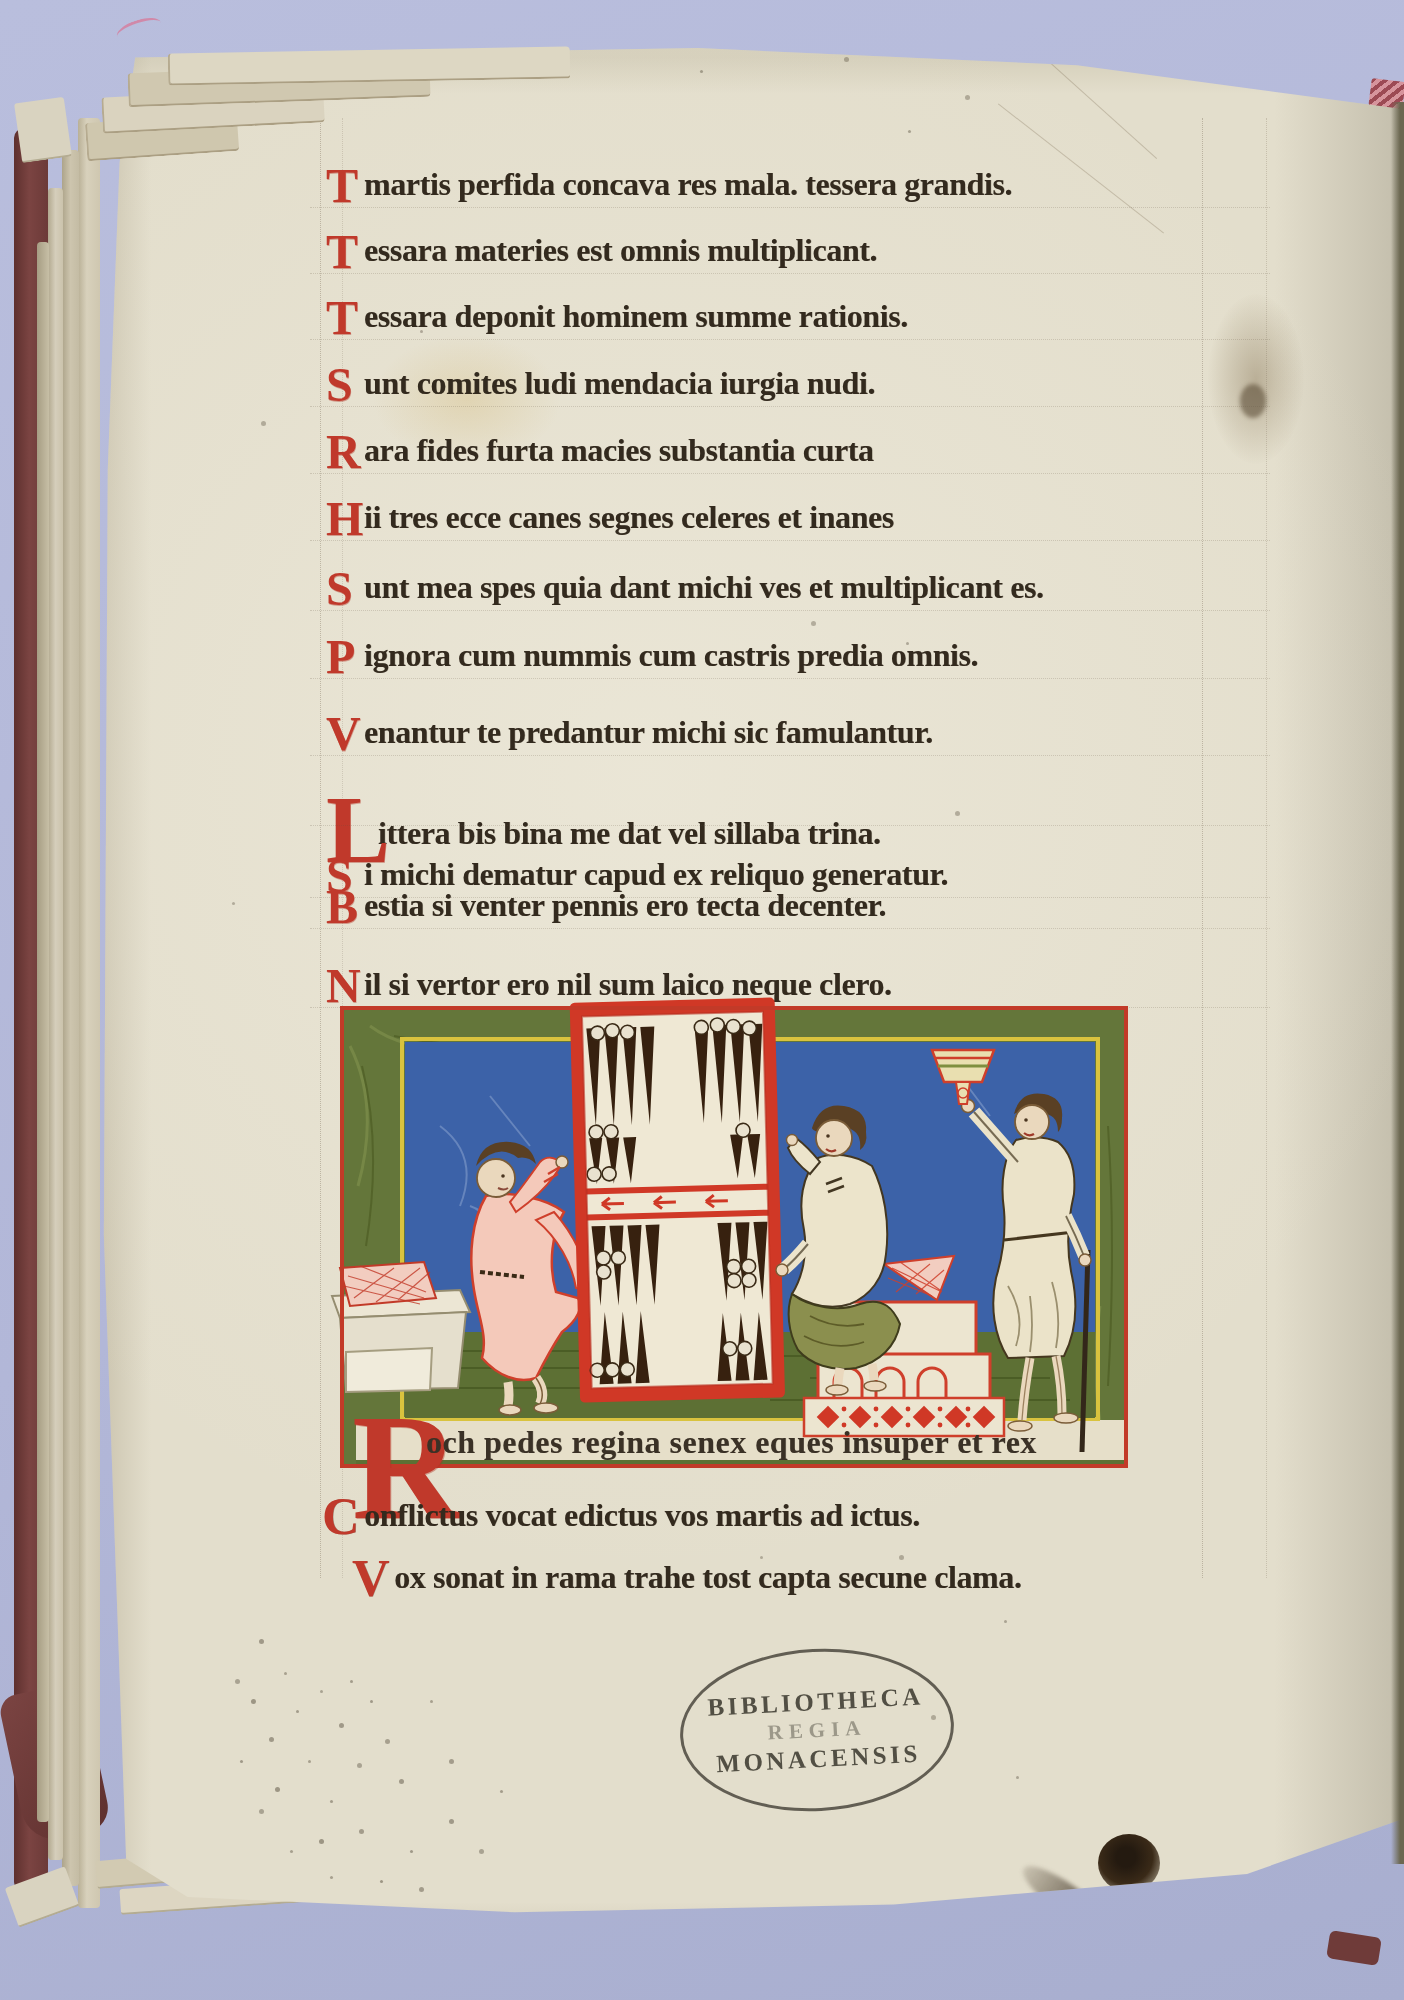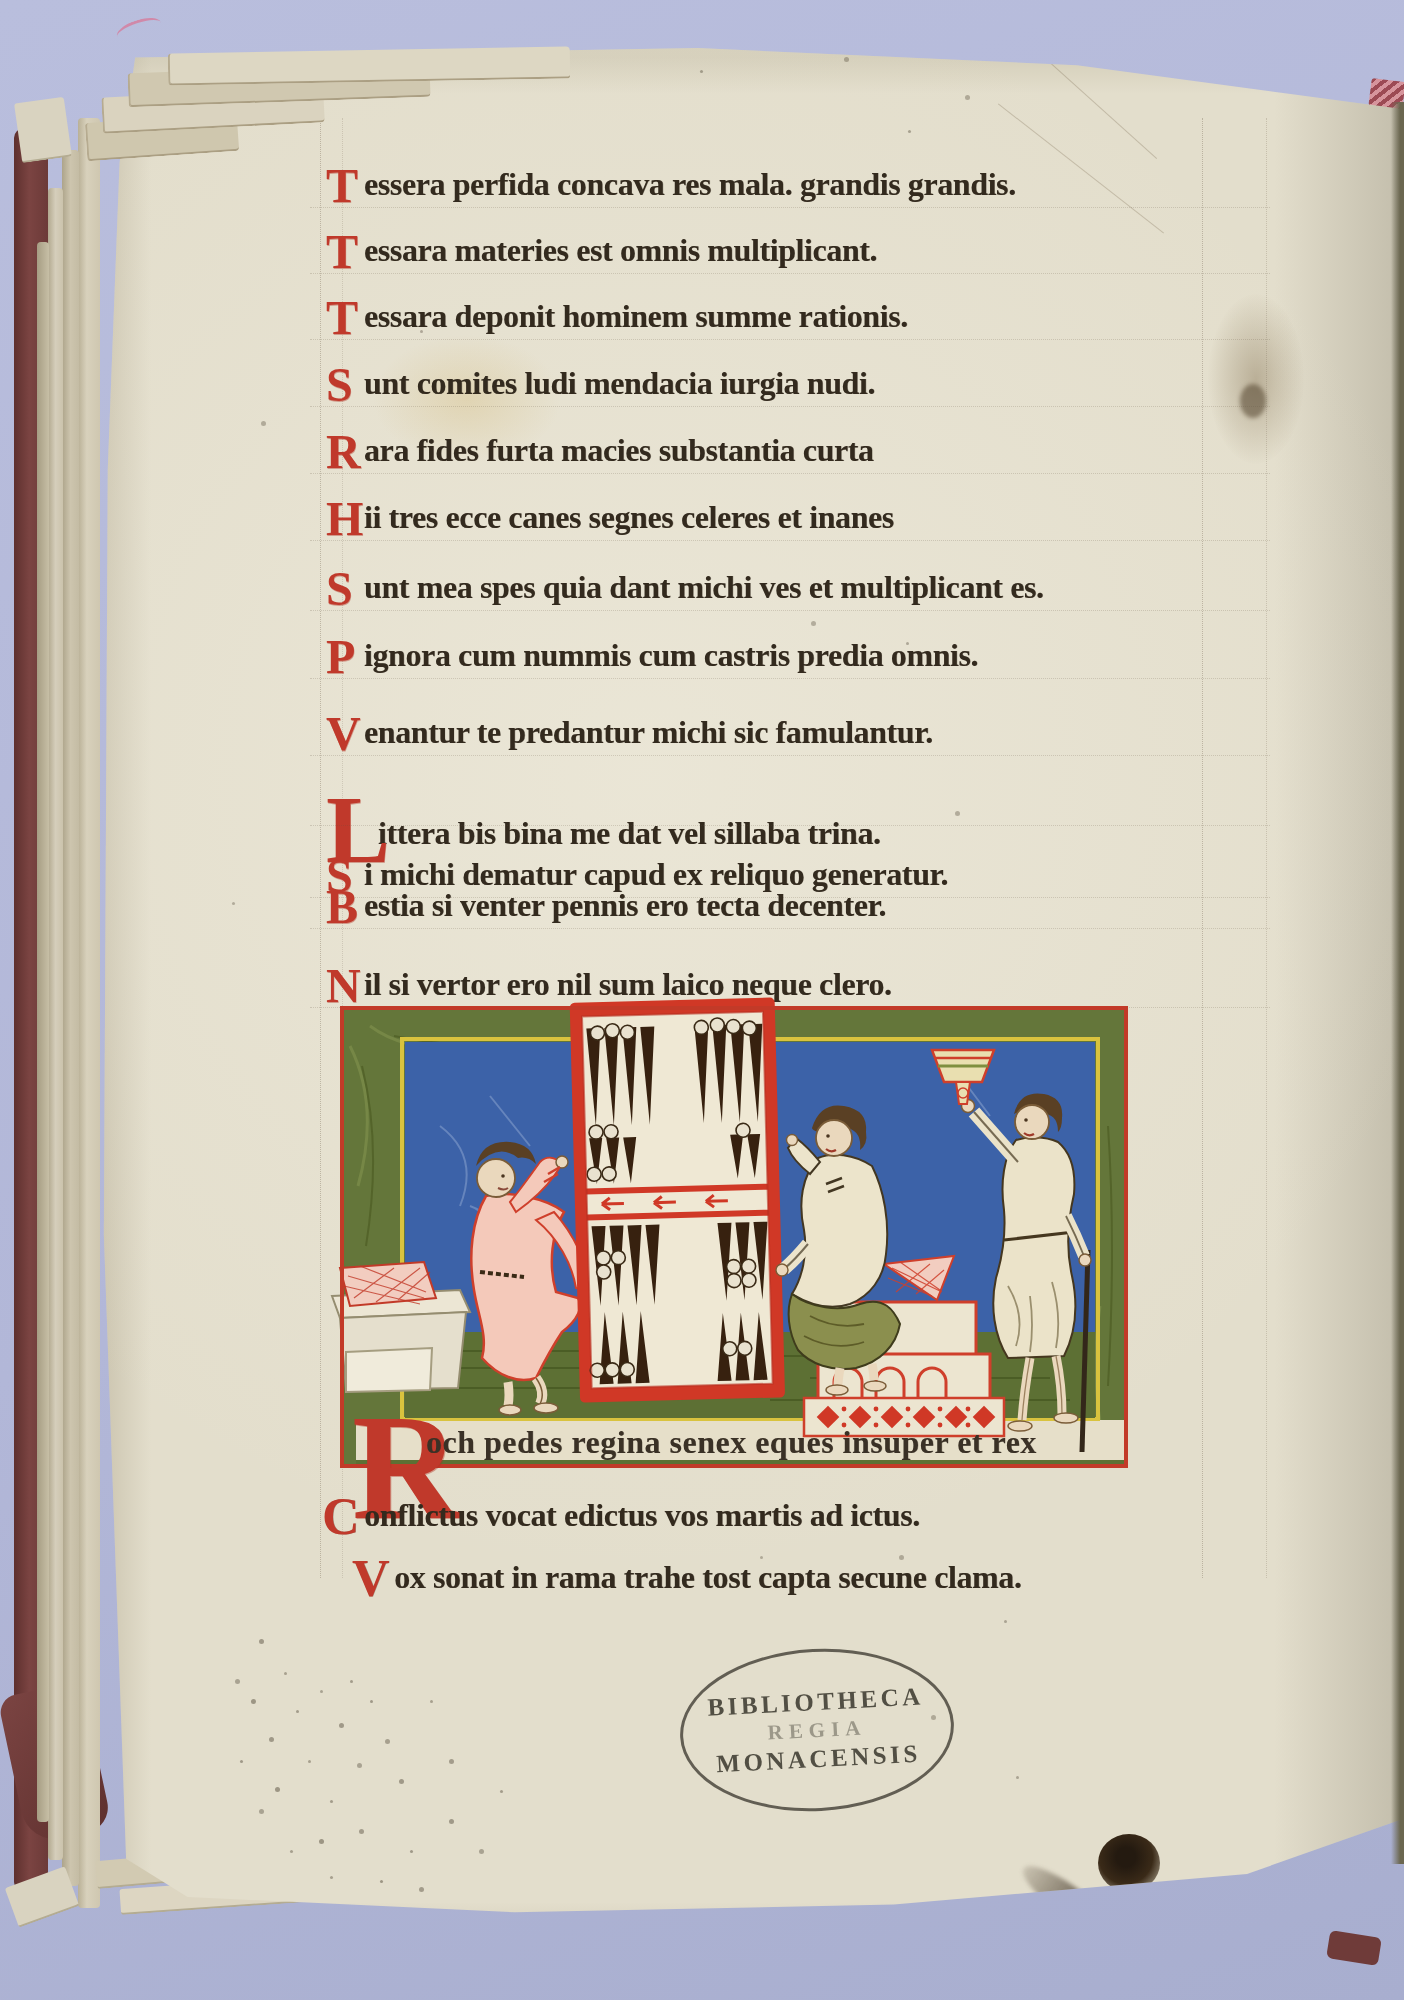--- a/index.html
+++ b/index.html
@@ -131,21 +131,21 @@
     <div class="scratch" style="left:880px;top:120px;transform:rotate(38deg);"></div>
     <div class="scratch" style="left:930px;top:60px;transform:rotate(42deg);width:150px;"></div>
     <div class="vrule" style="left:224px;"></div>
     <div class="vrule" style="left:246px;opacity:.6;"></div>
     <div class="vrule" style="left:1106px;"></div>
     <div class="vrule" style="left:1170px;opacity:.7;"></div>
     <div class="foxing" id="fox-a"></div>
     <div class="foxing" id="fox-b"></div>
 
     <div id="textblock">
-      <div class="tline"><span class="init">T</span><span>essera perfida concava res mala. grandis grandis.</span></div>
+      <div class="tline"><span class="init">T</span><span>martis perfida concava res mala. tessera grandis.</span></div>
       <div class="tline"><span class="init">T</span><span>essara materies est omnis multiplicant.</span></div>
       <div class="tline"><span class="init">T</span><span>essara deponit hominem summe rationis.</span></div>
       <div class="tline"><span class="init">S</span><span>unt comites ludi mendacia iurgia nudi.</span></div>
       <div class="tline"><span class="init">R</span><span>ara fides furta macies substantia curta</span></div>
       <div class="tline"><span class="init">H</span><span>ii tres ecce canes segnes celeres et inanes</span></div>
       <div class="tline"><span class="init">S</span><span>unt mea spes quia dant michi ves et multiplicant es.</span></div>
       <div class="tline"><span class="init">P</span><span>ignora cum nummis cum castris predia omnis.</span></div>
       <div class="tline"><span class="init">V</span><span>enantur te predantur michi sic famulantur.</span></div>
       <div class="tline"><span class="init">L</span><span>ittera bis bina me dat vel sillaba trina.</span></div>
       <div class="tline"><span class="init">S</span><span>i michi dematur capud ex reliquo generatur.</span></div>

